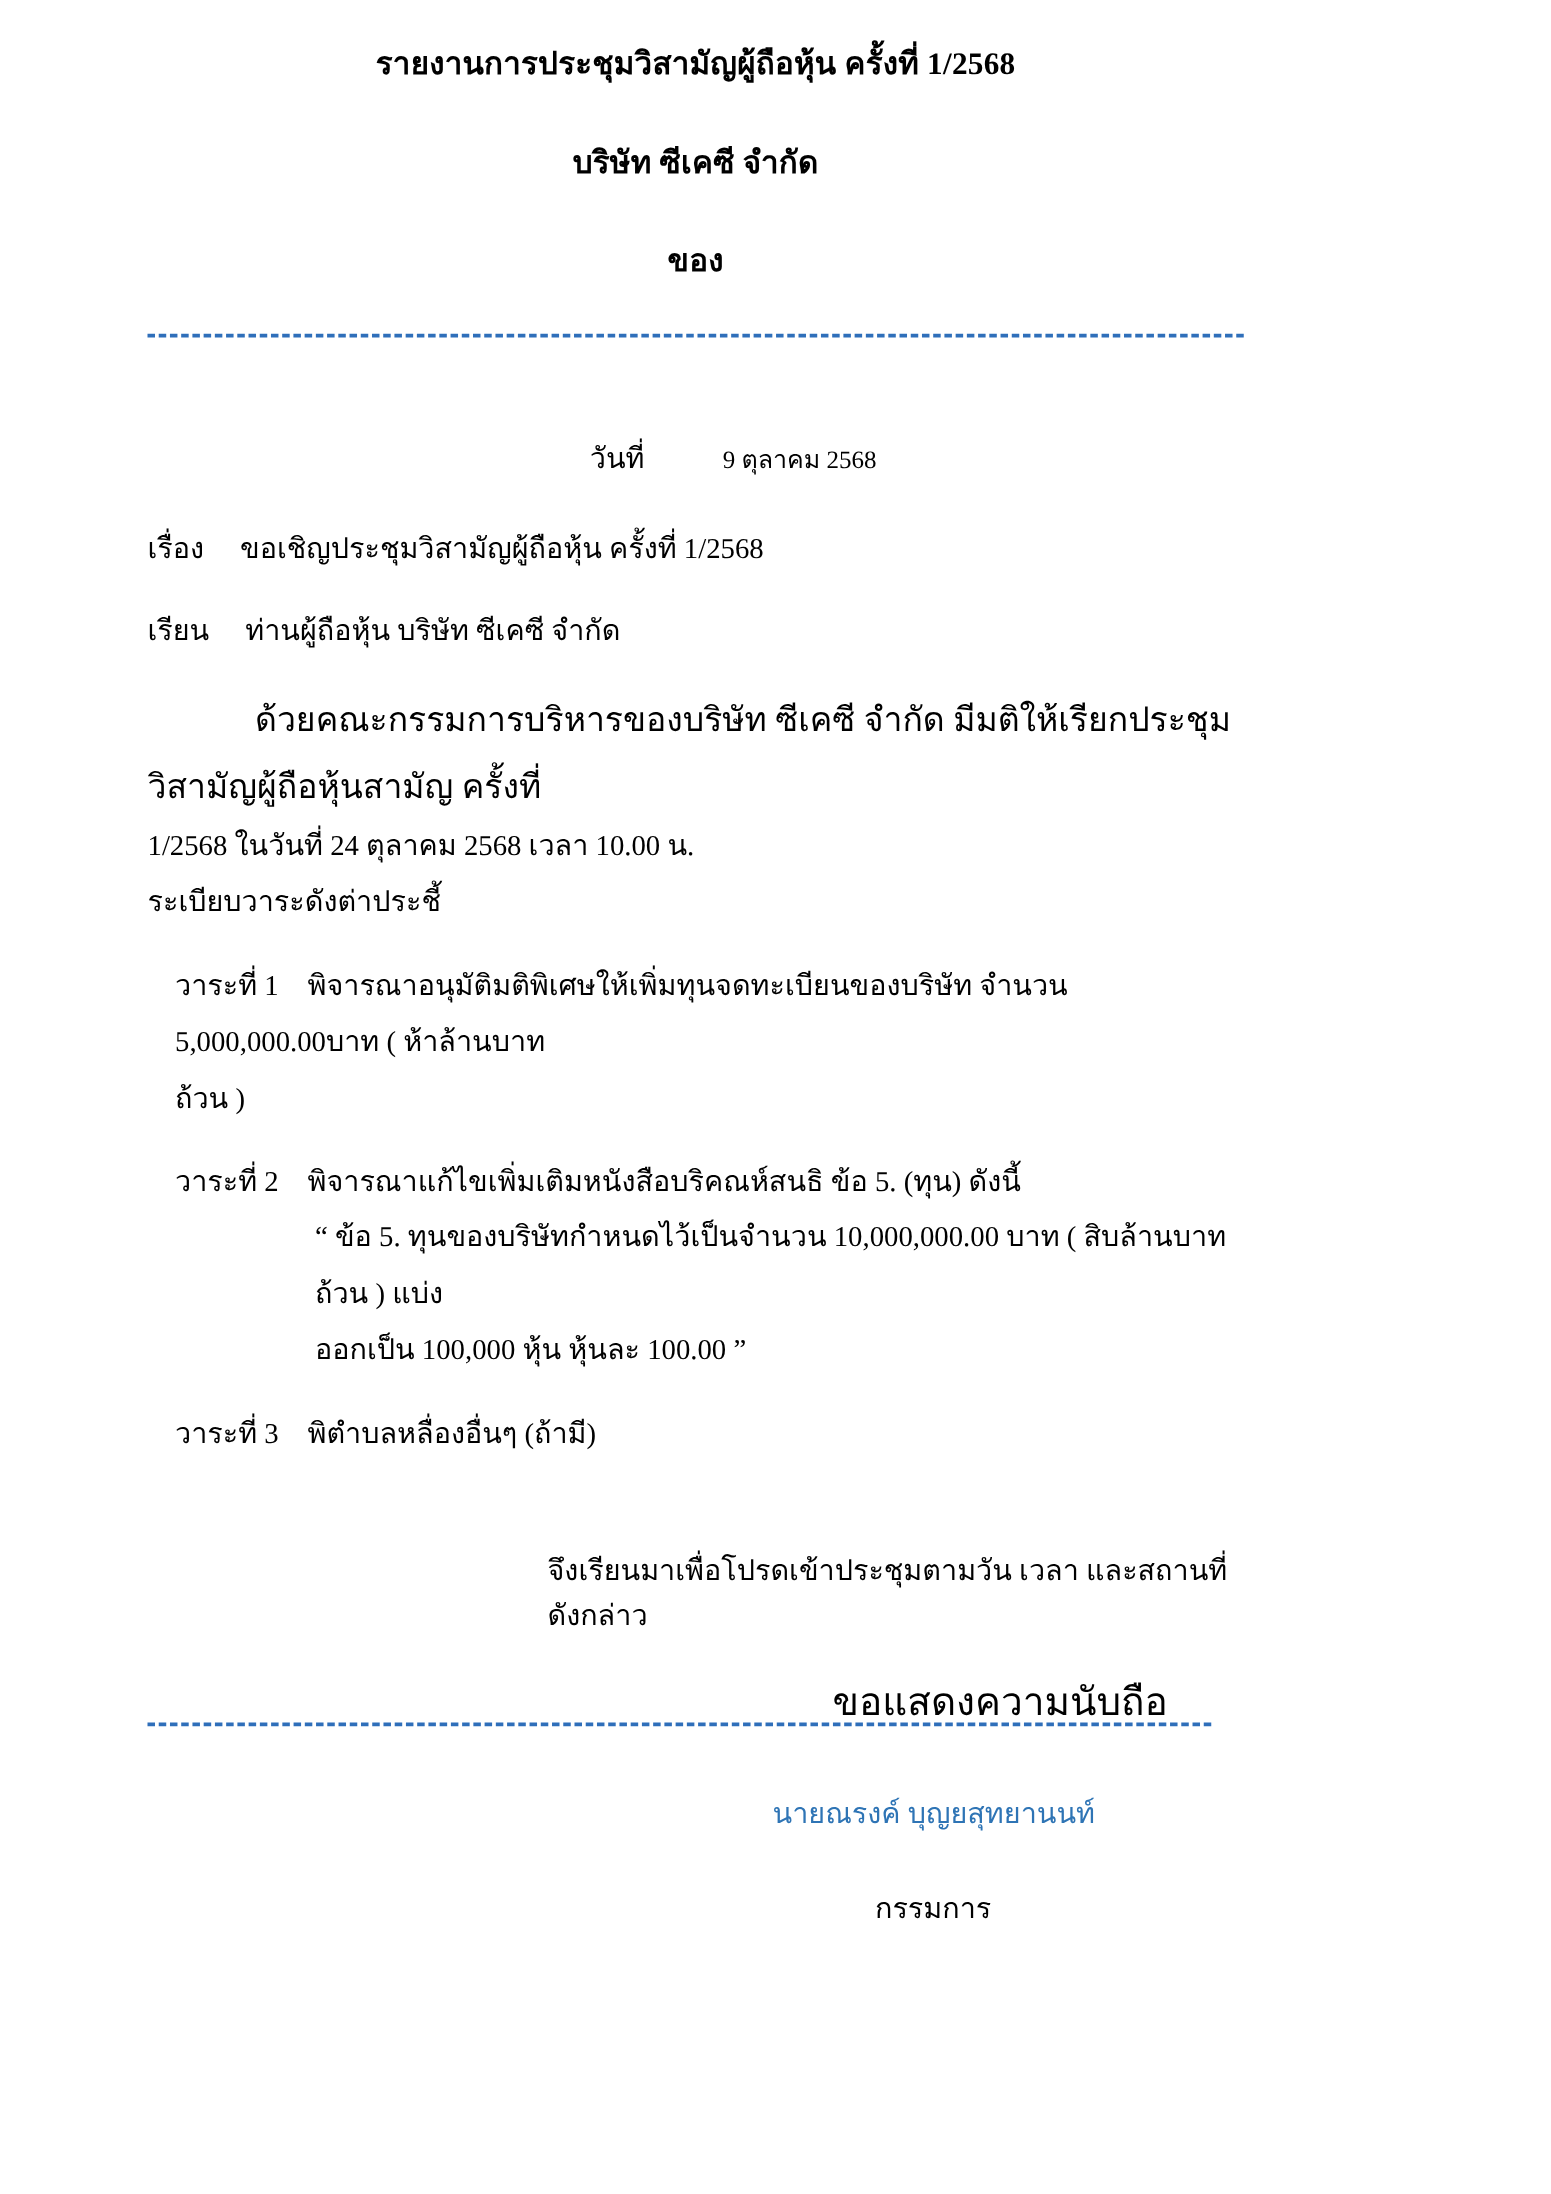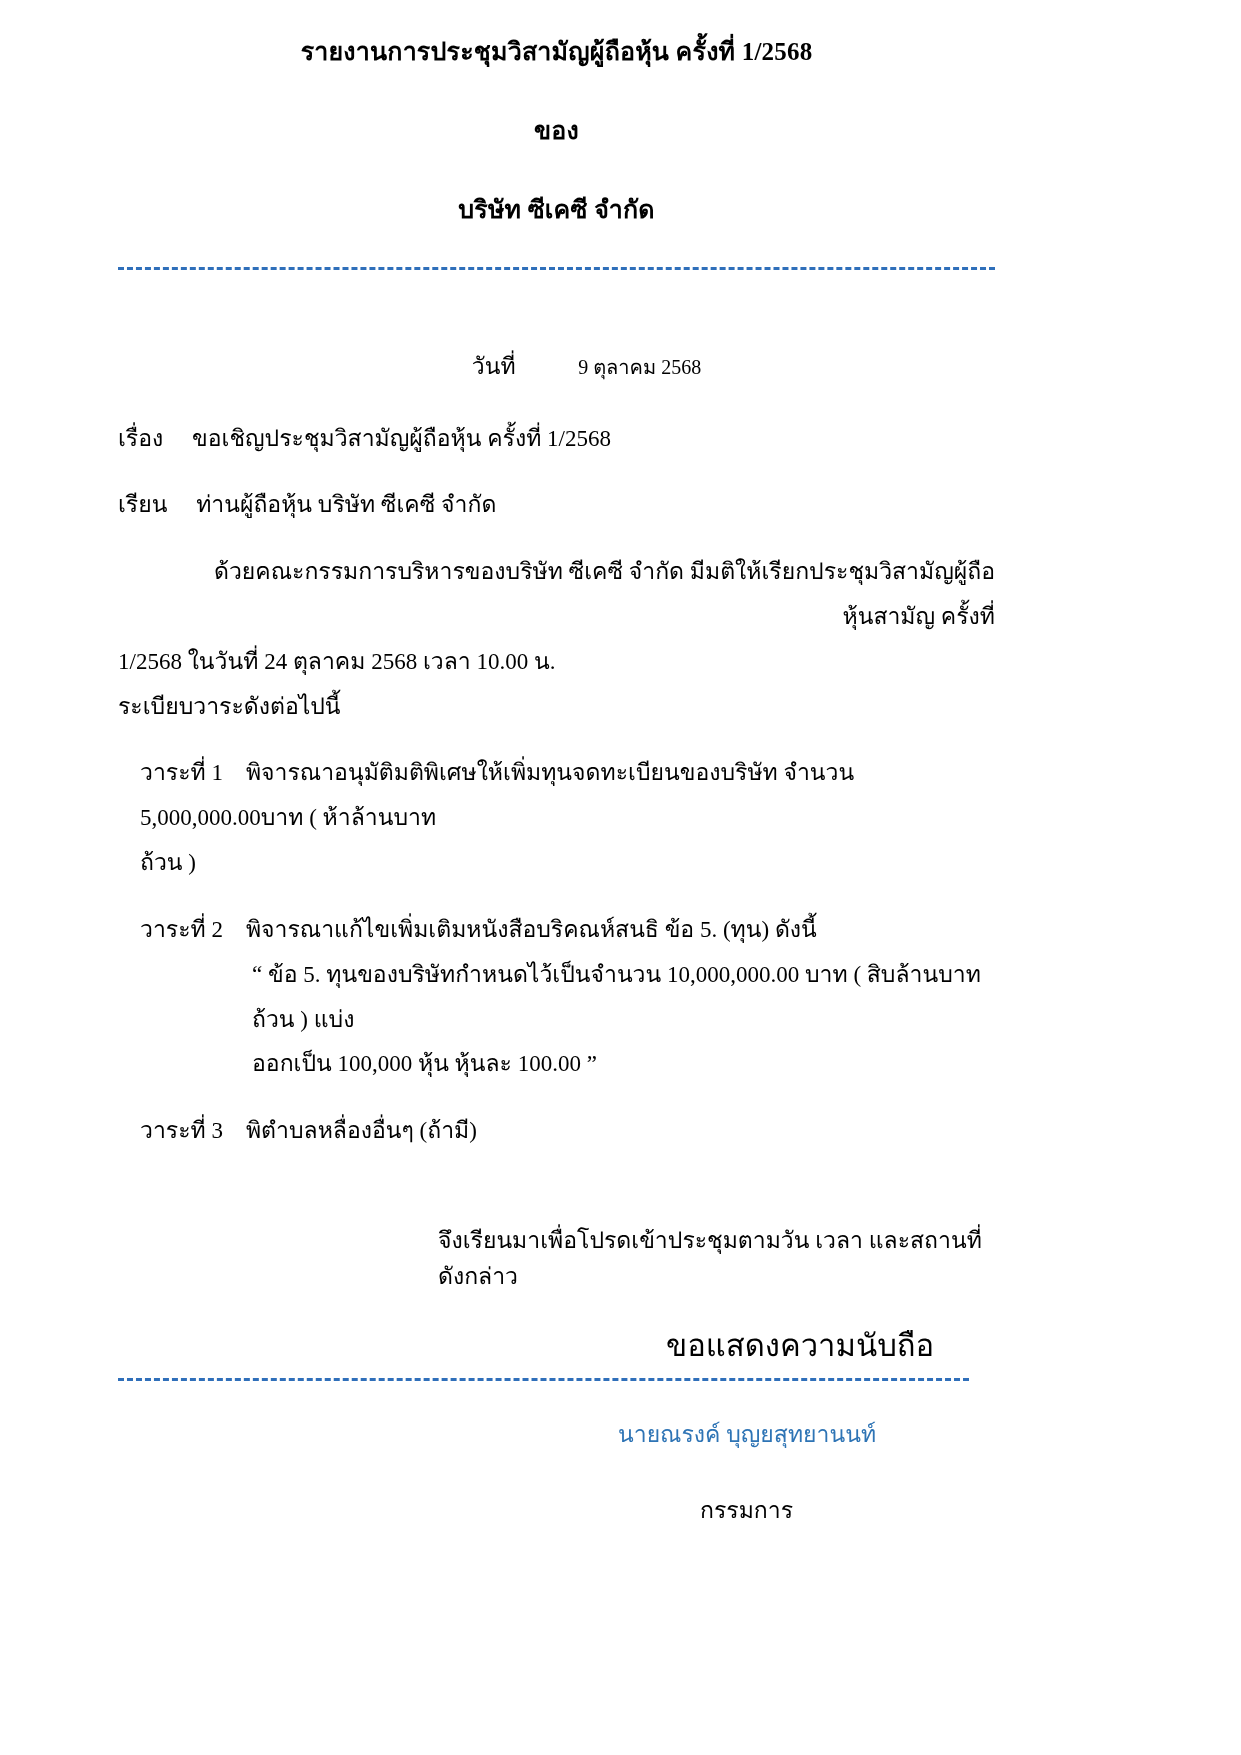--- a/index.html
+++ b/index.html
@@ -62,23 +62,23 @@
     margin-top: 36px;
     font-size: 23px;
   }
   .to-line {
     margin-top: 30px;
     font-size: 23px;
   }
 
   .para {
     margin-top: 28px;
-    font-size: 23px;
+    font-size: 27px;
     line-height: 1.95;
-    text-align: right;
+    text-align: left;
   }
   .indent-first {
     text-indent: 86px;
   }
 
   .agenda {
     margin-top: 22px;
     font-size: 23px;
     line-height: 1.95;
     padding-left: 22px;
@@ -116,22 +116,22 @@
     right: 118px;
     top: 1378px;
   }
 </style>
 </head>
 <body>
 
 <div class="page">
 
   <div class="center title-line">รายงานการประชุมวิสามัญผู้ถือหุ้น ครั้งที่ 1/2568</div>
+  <div class="center title-line title-gap-2">บริษัท ซีเคซี จำกัด</div>
   <div class="center title-line title-gap-1">ของ</div>
-  <div class="center title-line title-gap-2">บริษัท ซีเคซี จำกัด</div>
 
   <div class="dashed-rule"></div>
 
   <div class="date-line">
     <span>วันที่</span>
     <span>&nbsp;&nbsp;&nbsp;&nbsp;</span>
     <span class="small-num">9 ตุลาคม 2568</span>
   </div>
 
   <div class="subject-line">
@@ -141,21 +141,21 @@
   </div>
 
   <div class="to-line">
     <span>เรียน</span>
     <span>&nbsp;&nbsp;&nbsp;</span>
     <span>ท่านผู้ถือหุ้น บริษัท ซีเคซี จำกัด</span>
   </div>
 
   <div class="para indent-first">ด้วยคณะกรรมการบริหารของบริษัท ซีเคซี จำกัด  มีมติให้เรียกประชุมวิสามัญผู้ถือหุ้นสามัญ ครั้งที่</div>
   <div class="body-text">1/2568     ในวันที่ 24 ตุลาคม 2568  เวลา   10.00 น.</div>
-  <div class="body-text">ระเบียบวาระดังต่อไปนี้</div>
+  <div class="body-text">ระเบียบวาระดังต่าประชี้</div>
 
   <div class="agenda">
     <span>วาระที่ 1</span>
     <span>&nbsp;&nbsp;</span>
     <span>พิจารณาอนุมัติมติพิเศษให้เพิ่มทุนจดทะเบียนของบริษัท จำนวน 5,000,000.00บาท ( ห้าล้านบาท</span>
     <div>ถ้วน )</div>
   </div>
 
   <div class="agenda">
     <span>วาระที่ 2</span>

